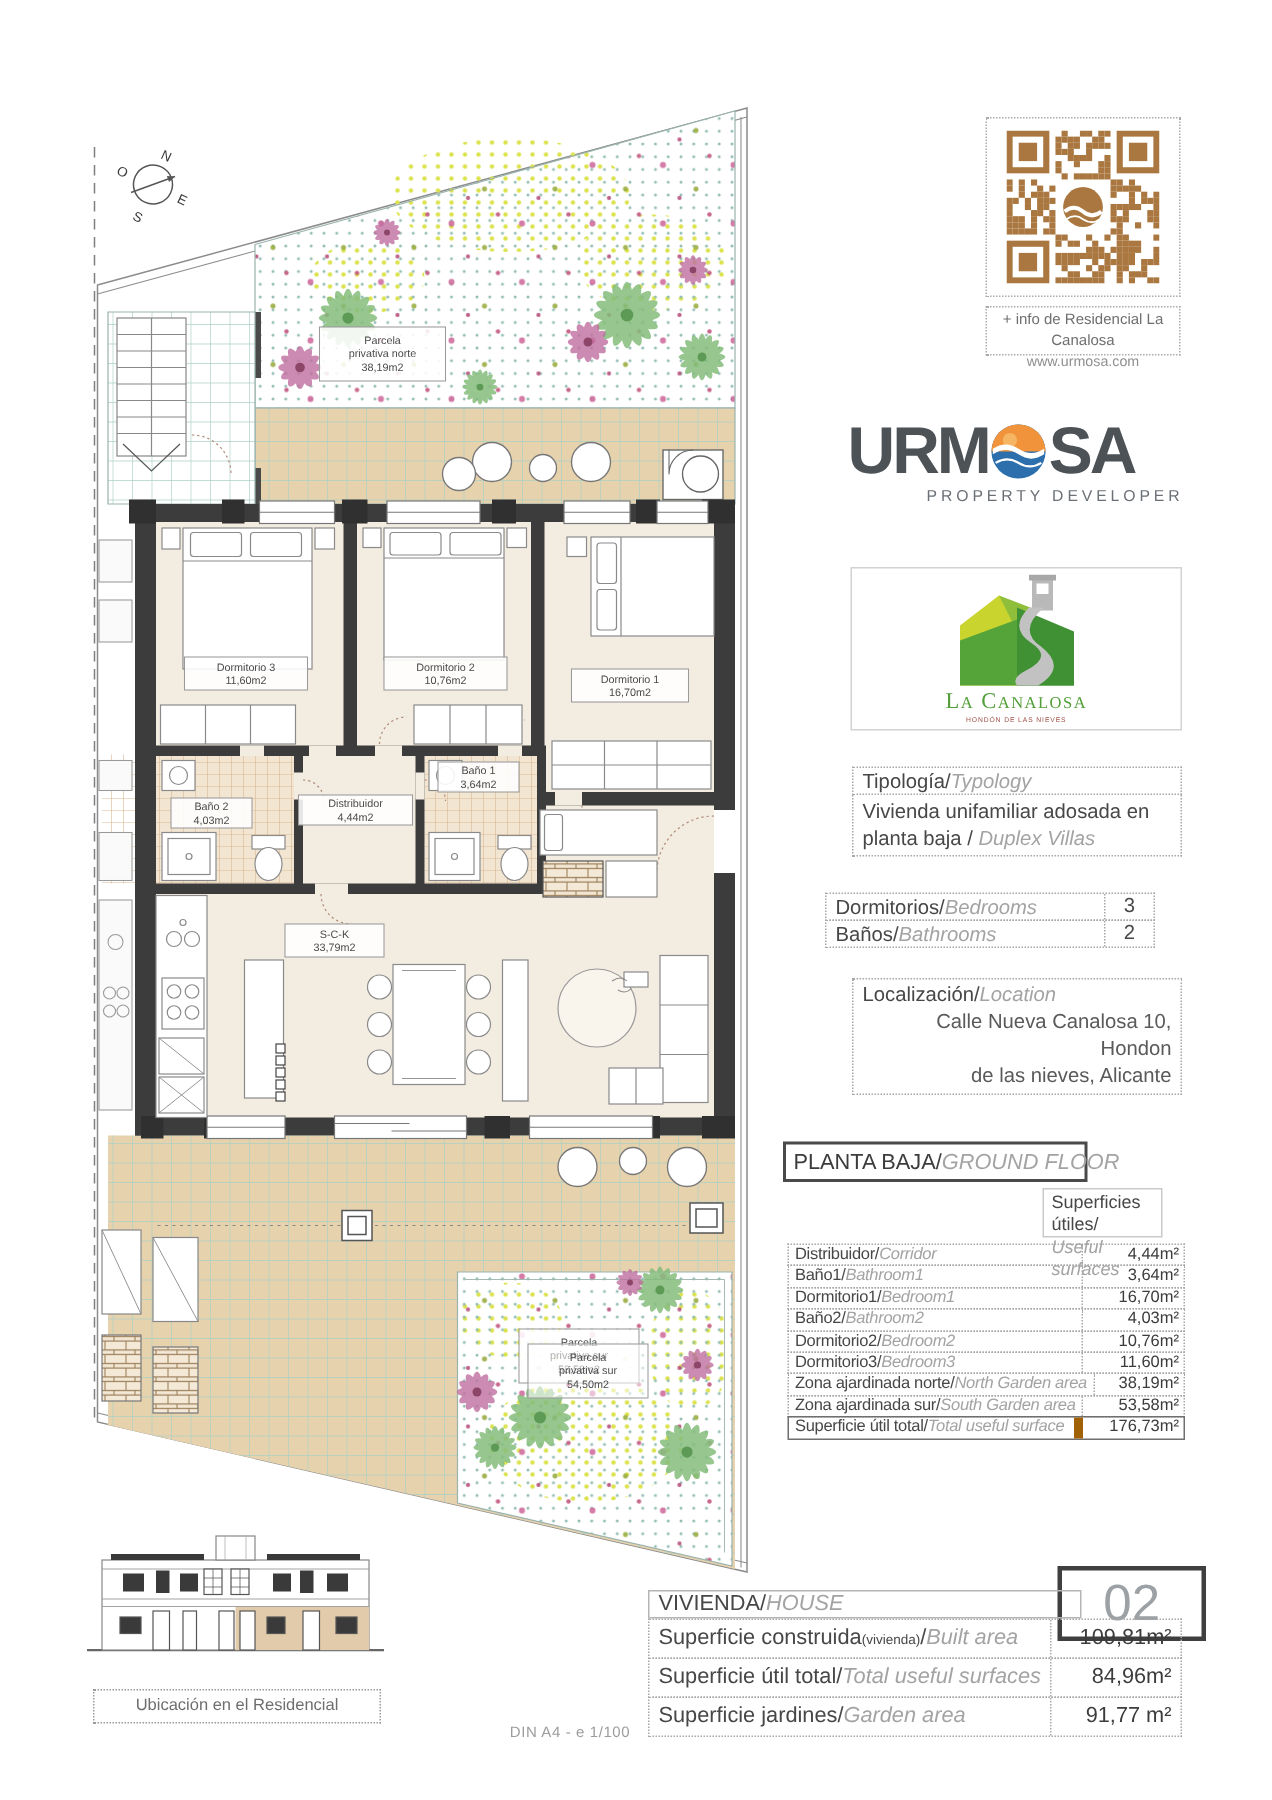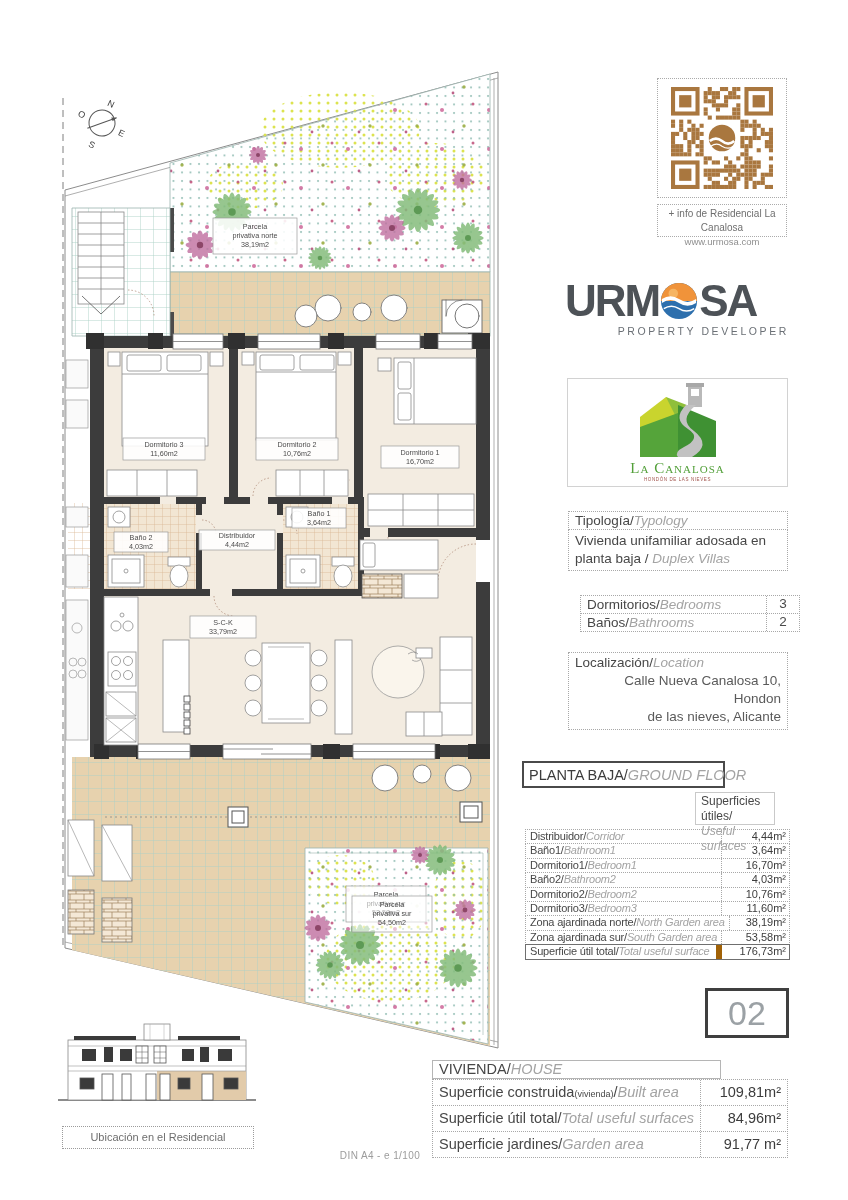--- a/index.html
+++ b/index.html
@@ -26,37 +26,37 @@
           letter-spacing:1px;color:#53a03a;margin-top:1px;}
   #canalosa-town{font-size:4.5px;letter-spacing:.6px;color:#a0524a;}
   
   #typology-box{left:568px;top:511px;width:220px;font-size:13.5px;}
   #typology-box .hd{border:1px dotted #a8a8a8;padding:1px 6px;}
   #typology-box .bd{border:1px dotted #a8a8a8;border-top:none;padding:2px 6px;line-height:18px;}
   .crow{display:flex;border:1px dotted #a8a8a8;font-size:13.5px;}
   .crow+.crow{margin-top:-1px;}
   .crow .lab{flex:1;padding:1px 6px;}
   .crow .val{width:32px;text-align:center;border-left:1px dotted #a8a8a8;color:#4a4a4a;}
-  #counts-table{left:580px;top:595px;width:220px;}
+  #counts-table{left:550px;top:595px;width:220px;}
   #location-box{left:568px;top:652px;width:220px;border:1px dotted #a8a8a8;
           font-size:13.5px;padding:1px 6px 3px;line-height:18px;}
   
   #planta-header{left:522px;top:761px;width:203px;height:27px;border:2px solid #4a4a4a;
           display:flex;align-items:center;padding:0 5px;font-size:14.5px;white-space:nowrap;}
   #col-header{left:695px;top:792px;width:80px;height:33px;border:1px solid #c9c9c9;
           font-size:12px;line-height:15px;padding:1px 5px;}
   #surfaces-table{left:525px;top:829px;width:265px;font-size:11px;}
   .srow{display:flex;border:1px dotted #a8a8a8;height:13.4px;line-height:12.6px;}
   .srow+.srow{margin-top:-1px;}
   .srow .lab{flex:1;padding:0 4px;white-space:nowrap;letter-spacing:-.2px;}
   .srow .val{width:64px;text-align:right;border-left:1px dotted #a8a8a8;padding-right:3px;color:#3c3c3c;}
   .srow.total{border:1px solid #6f6f6f;color:#333;}
   .srow.total .val{border-left:6px solid #a16207;}
   
-  #unit-number{left:705px;top:988px;width:84px;height:50px;border:3px solid #3f3f3f;
+  #unit-number{left:705px;top:1044px;width:99px;height:50px;border:3px solid #3f3f3f;
           display:flex;align-items:center;justify-content:center;font-size:34px;color:#9ba1a5;}
   #vivienda-table{left:432px;top:1060px;width:356px;font-size:14.5px;}
   #vivienda-table .hd{border:1px solid #b5b5b5;width:275px;padding:0 6px;height:17px;line-height:16px;}
   .vrow{display:flex;border:1px dotted #a8a8a8;height:25px;line-height:24px;}
   .vrow+.vrow{margin-top:-1px;}
   .vrow .lab{flex:1;padding:0 6px;white-space:nowrap;}
   .vrow .val{width:80px;text-align:right;border-left:1px dotted #a8a8a8;padding-right:6px;color:#3c3c3c;}
   .note{font-size:9px;}
   #din{left:285px;top:1150px;width:190px;text-align:center;font-size:10px;color:#9c9c9c;letter-spacing:.4px;}
   #ubicacion{left:62px;top:1126px;width:192px;height:23px;border:1px dotted #9b9b9b;

